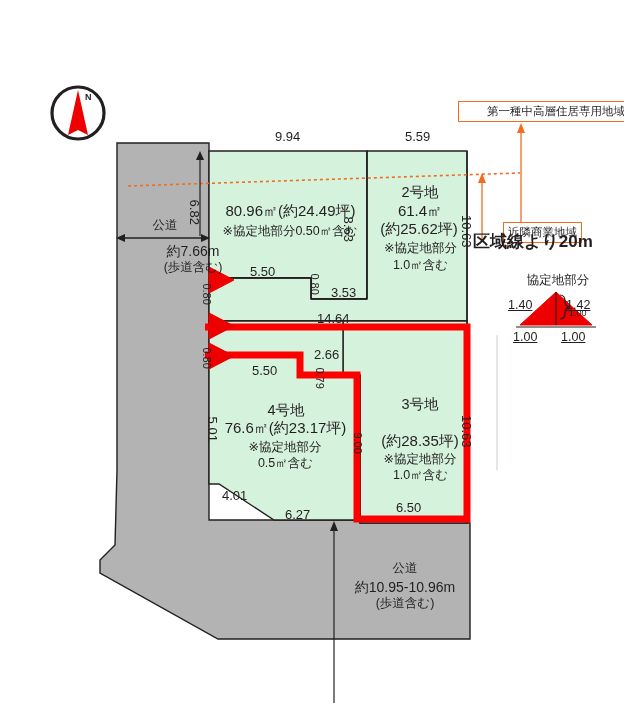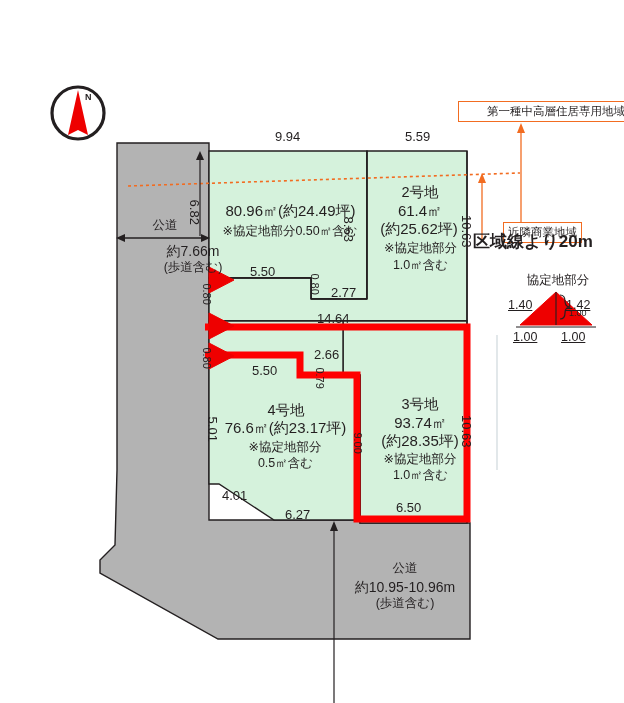--- a/index.html
+++ b/index.html
@@ -144,21 +144,21 @@
 
   <div class="txt lotarea" style="left:213px; top:203px; width:155px;">80.96㎡(約24.49坪)</div>
   <div class="txt lotnote" style="left:210px; top:224px; width:160px;">※協定地部分0.50㎡含む</div>
 
   <div class="txt dim-v rot90" style="left:328px; top:222px; width:40px; text-align:center;">8.63</div>
 
   <div class="txt dim" style="left:250px; top:265px;">5.50</div>
 
   <div class="txt dim-v rot90" style="left:298px; top:278px; width:34px; text-align:center; font-size:11px;">0.80</div>
 
-  <div class="txt dim" style="left:331px; top:286px;">2.77</div>
+  <div class="txt dim" style="left:331px; top:286px;">3.53</div>
 
   <div class="txt lotname" style="left:375px; top:184px; width:90px;">2号地</div>
   <div class="txt lotarea" style="left:375px; top:203px; width:90px;">61.4㎡</div>
   <div class="txt lotarea" style="left:369px; top:221px; width:100px;">(約25.62坪)</div>
   <div class="txt lotnote" style="left:373px; top:241px; width:95px;">※協定地部分</div>
   <div class="txt lotnote" style="left:378px; top:258px; width:85px;">1.0㎡含む</div>
 
   <div class="txt dim-v rot90" style="left:441px; top:224px; width:50px; text-align:center;">10.63</div>
 
   <div class="txt dim" style="left:317px; top:312px;">14.64</div>
@@ -168,21 +168,20 @@
 
   <div class="txt dim" style="left:252px; top:364px;">5.50</div>
 
   <div class="txt dim" style="left:314px; top:348px;">2.66</div>
 
   <div class="txt dim-v rot90" style="left:303px; top:372px; width:34px; text-align:center; font-size:11px;">0.79</div>
 
   <div class="txt dim-v rot90" style="left:341px; top:437px; width:34px; text-align:center; font-size:11px;">9.00</div>
 
   <div class="txt lotname" style="left:370px; top:396px; width:100px;">3号地</div>
-  <div class="txt lotarea" style="left:368px; top:415px; width:105px;">93.74㎡</div>
   <div class="txt lotarea" style="left:365px; top:433px; width:110px;">(約28.35坪)</div>
   <div class="txt lotnote" style="left:370px; top:452px; width:100px;">※協定地部分</div>
   <div class="txt lotnote" style="left:373px; top:468px; width:95px;">1.0㎡含む</div>
 
   <div class="txt lotname" style="left:231px; top:402px; width:110px;">4号地</div>
   <div class="txt lotarea" style="left:213px; top:420px; width:145px;">76.6㎡(約23.17坪)</div>
   <div class="txt lotnote" style="left:225px; top:440px; width:120px;">※協定地部分</div>
   <div class="txt lotnote" style="left:228px; top:456px; width:115px;">0.5㎡含む</div>
 
   <div class="txt dim-v rot90" style="left:192px; top:422px; width:40px; text-align:center;">5.01</div>

